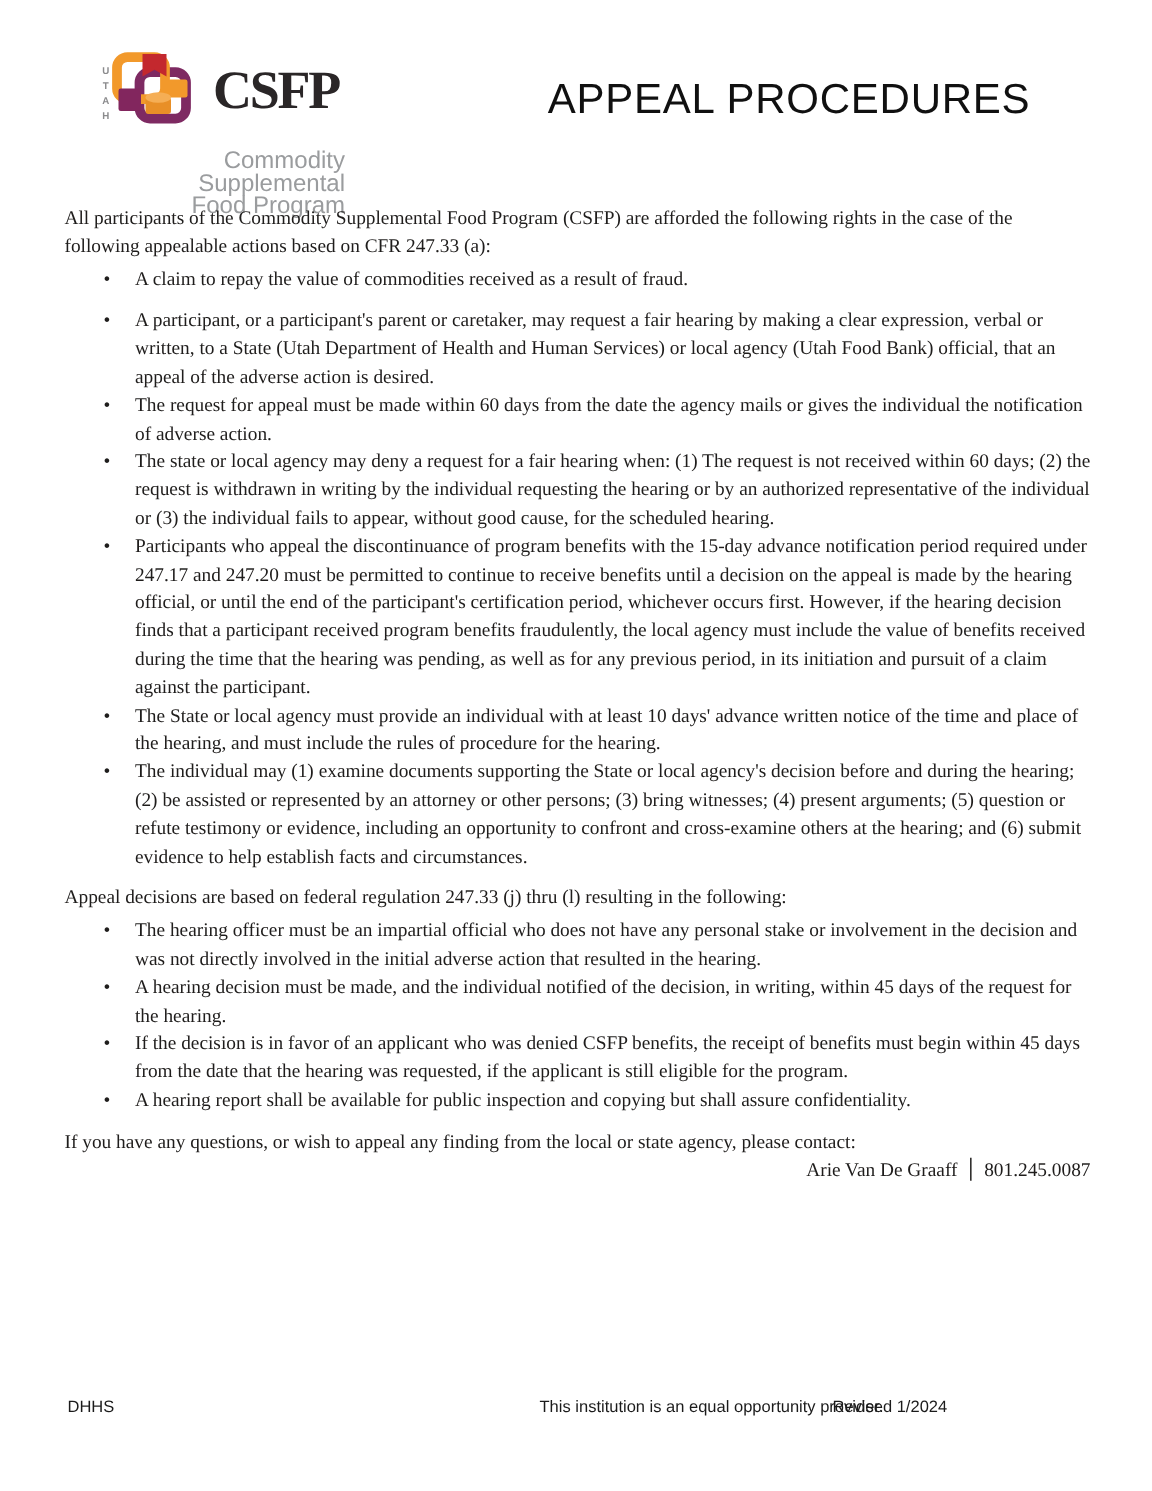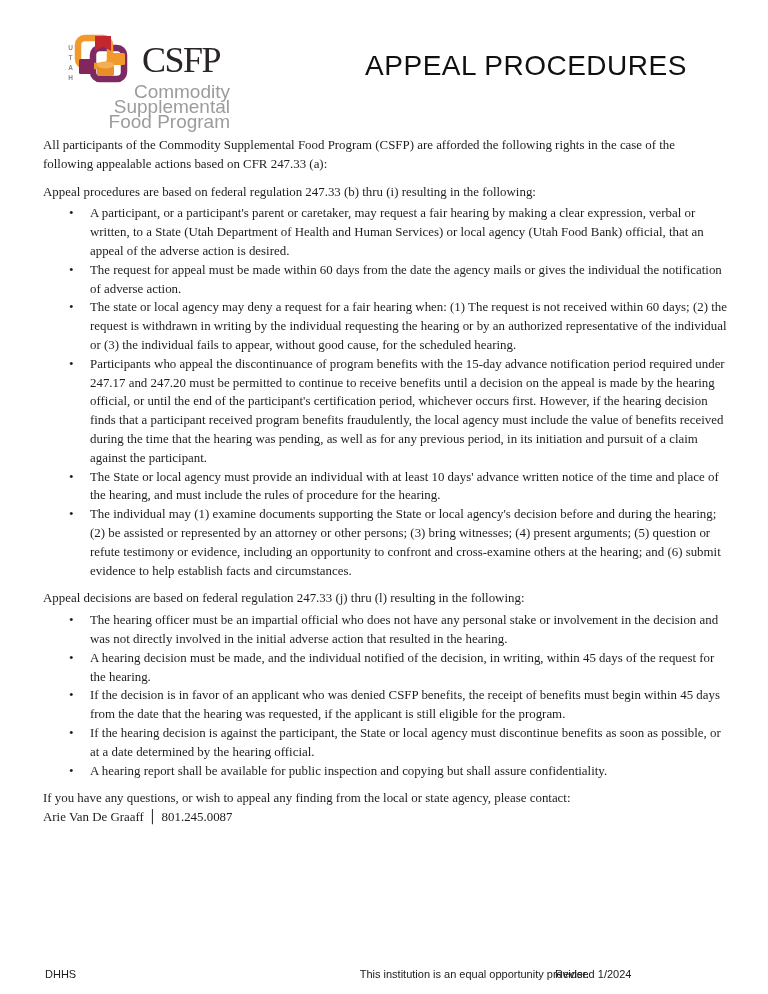--- a/index.html
+++ b/index.html
@@ -18,27 +18,27 @@
   .logo-row { display:flex; align-items:flex-start; }
   .utah-vertical {
     writing-mode:vertical-rl; text-orientation:upright;
     font-family:"Liberation Sans", sans-serif;
     font-size:6.5px; font-weight:bold; letter-spacing:3px;
     color:#8b8b8d; padding-top:10px; width:10px;
   }
   .logo-mark { width:64px; height:50px; flex:0 0 auto; }
   .csfp-acronym {
     font-family:"Liberation Serif", serif;
-    font-weight:normal; font-size:36px; letter-spacing:-1.5px;
+    font-weight:bold; font-size:36px; letter-spacing:-1.5px;
     color:#2a2627; line-height:36px; margin:8px 0 0 4px;
   }
   .tagline {
-    width:166px; text-align:right; margin-top:0;
+    width:166px; text-align:right; margin-top:16px;
     font-family:"Liberation Sans", sans-serif;
-    font-size:19px; line-height:15px; color:#9a9c9e;
+    font-size:16px; line-height:15px; color:#9a9c9e;
   }
 
   .page-title {
     position:absolute; left:330px; top:50px; width:392px;
     text-align:center;
     font-family:"Liberation Sans", sans-serif;
     font-size:28px; letter-spacing:0.5px; color:#101010;
     white-space:nowrap;
   }
 
@@ -49,28 +49,28 @@
   }
   .content p.lead { margin:0; }
   .content ul { list-style:none; margin:3px 0 9px 0; padding:0; }
   .content li { position:relative; padding-left:47px; }
   .content li::before {
     content:"\2022";
     position:absolute; left:26px; top:0;
     font-size:13px;
   }
 
-  .contact-line { text-align:left; margin-top:0; }
+  .contact-line { text-align:right; margin-top:0; }
   .contact-sep { display:inline-block; margin:0 5px; font-family:"DejaVu Sans", sans-serif; }
 
   
   .footer {
     position:absolute; left:43px; right:43px; top:932px; height:16px;
     font-family:"Liberation Sans", sans-serif;
-    font-size:11px; color:#1b1b1b;margin-top:36px;
+    font-size:11px; color:#1b1b1b;
   }
   .footer-left   { position:absolute; left:2px; }
   .footer-center { position:absolute; left:46px; width:500px; text-align:right; }
   .footer-right  { position:absolute; left:512px; }
 </style>
 </head>
 <body>
 
 <div class="page">
 
@@ -96,23 +96,23 @@
 
   <div class="page-title">APPEAL PROCEDURES</div>
 
   <div class="content">
 
     <p class="lead">All participants of the Commodity Supplemental Food Program (CSFP) are afforded the following rights in the case of the following appealable actions based on CFR 247.33 (a):</p>
     <ul>
 
 
 
+        <li><span>A claim to repay the value of commodities received as a result of fraud.</span></li>
       </ul>
 
-    <p class="lead">Appeal procedures are based on federal regulation 247.33 (b) thru (i) resulting in the following:</p>
     <ul>
 
         <li><span>A participant, or a participant's parent or caretaker, may request a fair hearing by making a clear expression, verbal or written, to a State (Utah Department of Health and Human Services) or local agency (Utah Food Bank) official, that an appeal of the adverse action is desired.</span></li>
 
         <li><span>The request for appeal must be made within 60 days from the date the agency mails or gives the individual the notification of adverse action.</span></li>
 
         <li><span>The state or local agency may deny a request for a fair hearing when: (1) The request is not received within 60 days; (2) the request is withdrawn in writing by the individual requesting the hearing or by an authorized representative of the individual or (3) the individual fails to appear, without good cause, for the scheduled hearing.</span></li>
 
         <li><span>Participants who appeal the discontinuance of program benefits with the 15-day advance notification period required under 247.17 and 247.20 must be permitted to continue to receive benefits until a decision on the appeal is made by the hearing official, or until the end of the participant's certification period, whichever occurs first.  However, if the hearing decision finds that a participant received program benefits fraudulently, the local agency must include the value of benefits received during the time that the hearing was pending, as well as for any previous period, in its initiation and pursuit of a claim against the participant.</span></li>
 
@@ -123,21 +123,20 @@
 
     <p class="lead">Appeal decisions are based on federal regulation 247.33 (j) thru (l) resulting in the following:</p>
     <ul>
 
         <li><span>The hearing officer must be an impartial official who does not have any personal stake or involvement in the decision and was not directly involved in the initial adverse action that resulted in the hearing.</span></li>
 
         <li><span>A hearing decision must be made, and the individual notified of the decision, in writing, within 45 days of the request for the hearing.</span></li>
 
         <li><span>If the decision is in favor of an applicant who was denied CSFP benefits, the receipt of benefits must begin within 45 days from the date that the hearing was requested, if the applicant is still eligible for the program.</span></li>
 
-        <li><span>If the hearing decision is against the participant, the State or local agency must discontinue benefits as soon as possible, or at a date determined by the hearing official.</span></li>
 
         <li><span>A hearing report shall be available for public inspection and copying but shall assure confidentiality.</span></li>
       </ul>
 
     <p class="lead">If you have any questions, or wish to appeal any finding from the local or state agency, please contact:</p>
     <div class="contact-line">
       <span>Arie Van De Graaff</span><span class="contact-sep">│</span><span>801.245.0087</span>
     </div>
 
   </div>

